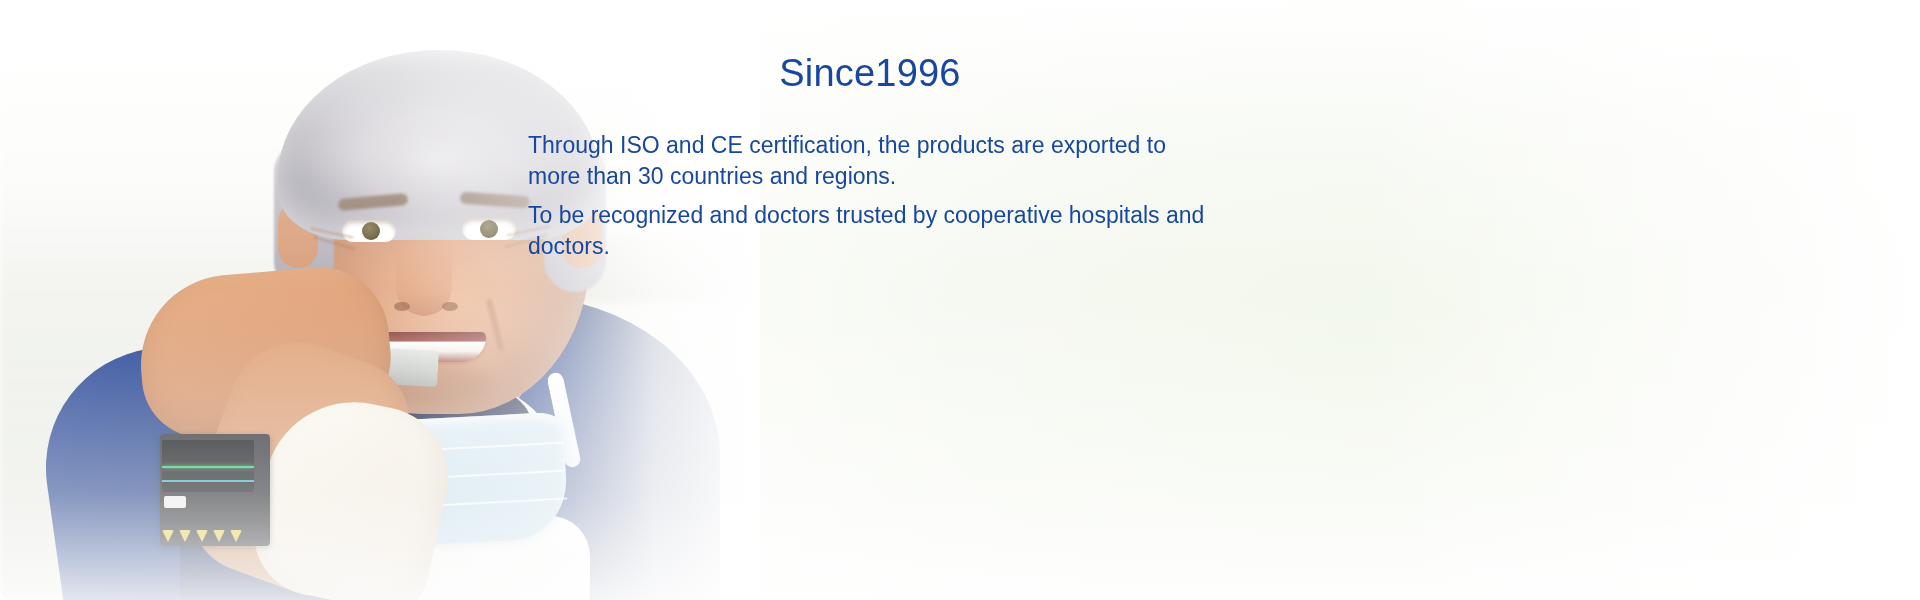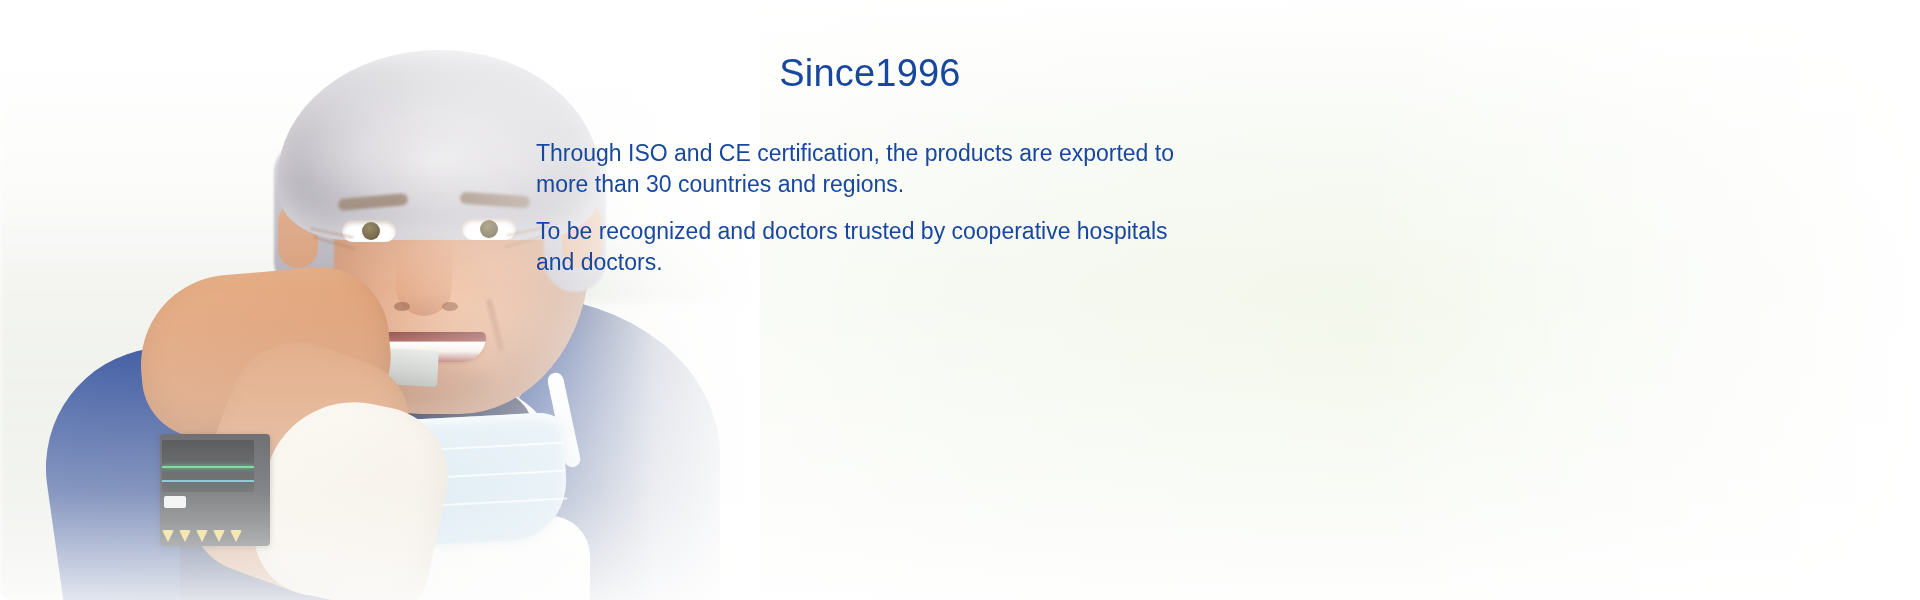--- a/index.html
+++ b/index.html
@@ -270,21 +270,21 @@
     white-space: nowrap;
   }
   .copy {
     position:absolute;
     left: 520px; top: 122px;
     width: 700px;
     font-size: 23px;
     line-height: 31px;
     color: #17479e;
   }
-  .copy p { margin: 16px; }
+  .copy p { margin: 8px; }
   .copy p + p { margin-top: 6px; }
 </style>
 </head>
 <body>
 
 <div class="banner">
 
   <div class="bg-base"></div>
 
   <div class="photo">

